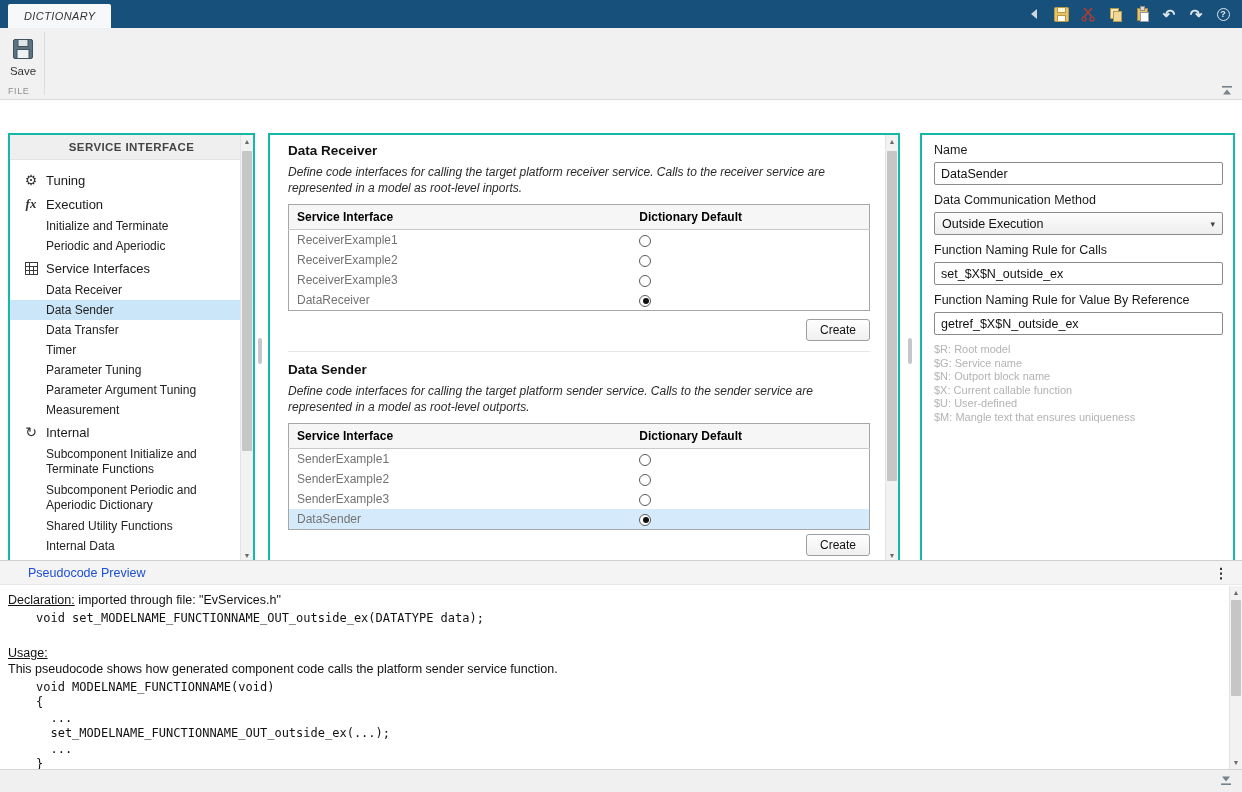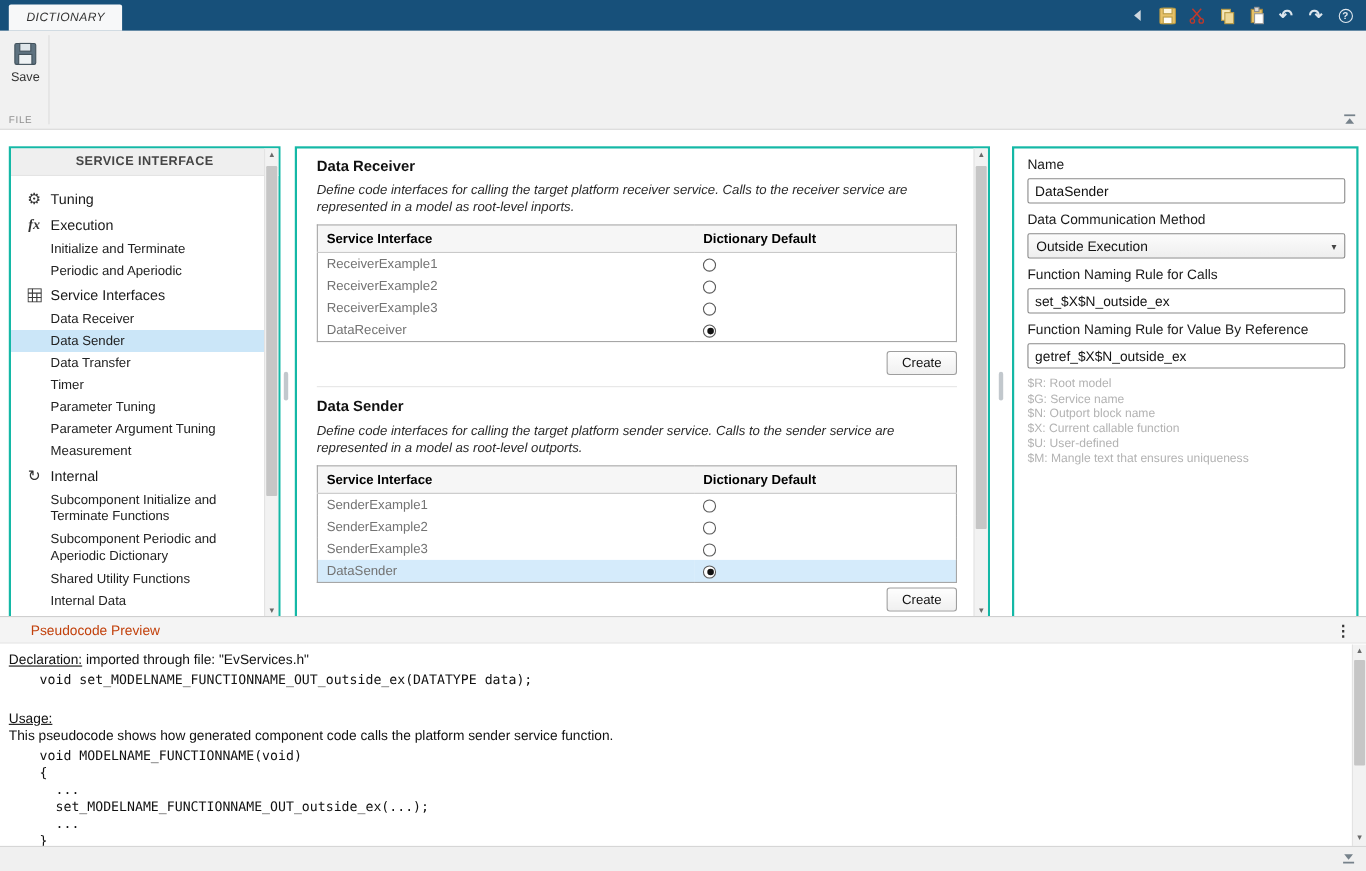--- a/index.html
+++ b/index.html
@@ -13,21 +13,21 @@
     font-size:11px; letter-spacing:.4px; line-height:24px; padding:0 16px; border-radius:2px 2px 0 0;font-style:italic; }
   .qat { position:absolute; right:10px; top:0; height:28px; display:flex; align-items:center; gap:9px; }
   .qicon { width:18px; height:18px; display:flex; align-items:center; justify-content:center; cursor:pointer; }
   .glyph-white { color:#dde6ed; font-size:15px; font-weight:bold; line-height:1; }
   .help-circle { width:13px; height:13px; border:1.5px solid #dfe7ee; border-radius:50%; display:flex;
     align-items:center; justify-content:center; color:#dfe7ee; font-size:9px; font-weight:bold; }
   .overflow-tri { width:0; height:0; border-top:5px solid transparent; border-bottom:5px solid transparent;
     border-right:6px solid #cfd8e0; }
 
   
-  .ribbon { position:absolute; top:28px; left:0; right:0; height:90px; background:#f1f1f1; border-bottom:1px solid #d9d9d9; }
+  .ribbon { position:absolute; top:28px; left:0; right:0; height:72px; background:#f1f1f1; border-bottom:1px solid #d9d9d9; }
   .save-block { position:absolute; left:4px; top:8px; width:38px; text-align:center; cursor:pointer; }
   .save-block .lbl { font-size:11.5px; color:#333; margin-top:3px; }
   .ribbon-sec-label { position:absolute; left:8px; bottom:3px; font-size:9px; color:#909090; letter-spacing:.6px; }
   .ribbon-vdiv { position:absolute; left:44px; top:4px; bottom:4px; width:1px; background:#dcdcdc; }
   .ribbon-collapse { position:absolute; right:8px; bottom:3px; cursor:pointer; }
 
   
   .panel { position:absolute; top:133px; height:431px; background:#fff; border:2px solid #14b8a6; }
   .left-panel { left:8px; width:247px; }
   .mid-panel { left:268px; width:632px; }
@@ -81,21 +81,21 @@
     font-family:inherit; color:#111; background:#fff; }
   .dropdown { width:100%; height:23px; border:1px solid #8a8a8a; border-radius:2px; background:linear-gradient(#fcfcfc,#eeeeee);
     display:flex; align-items:center; justify-content:space-between; padding:0 7px; font-size:12.5px; color:#111; cursor:pointer; }
   .chev { font-size:9px; color:#444; }
   .hints { margin-top:8px; }
   .hint { font-size:11px; color:#b3b3b3; line-height:13.5px; }
 
   
   .bottom-header { position:absolute; top:560px; left:0; right:0; height:25px; background:#f4f4f4;
     border-top:1px solid #cfcfcf; border-bottom:1px solid #e7e7e7; }
-  .bottom-title { position:absolute; left:28px; top:0; line-height:24px; font-size:12.5px; color:#c2410c; }
+  .bottom-title { position:absolute; left:28px; top:0; line-height:24px; font-size:12.5px; color:#1d4ed8; }
   .kebab { position:absolute; right:14px; top:0; line-height:24px; font-size:14px; font-weight:bold; color:#333; cursor:pointer; }
   .bottom-body { position:absolute; top:586px; left:0; right:14px; bottom:23px; background:#fff; overflow:hidden; padding:6px 0 0 8px; }
   .proseline { font-size:12.5px; color:#111; line-height:16px; }
   .underlined { text-decoration:underline; }
   .code-line, .code-block { font-family:"DejaVu Sans Mono", monospace; font-size:12px; color:#111;
     white-space:pre; padding-left:28px; line-height:15.5px; }
   .code-line { margin-top:3px; }
   .usage-label-line { margin-top:18px; }
   .code-block { margin-top:3px; }
   .bottom-scroll { position:absolute; top:586px; bottom:23px; right:0; width:13px; }

